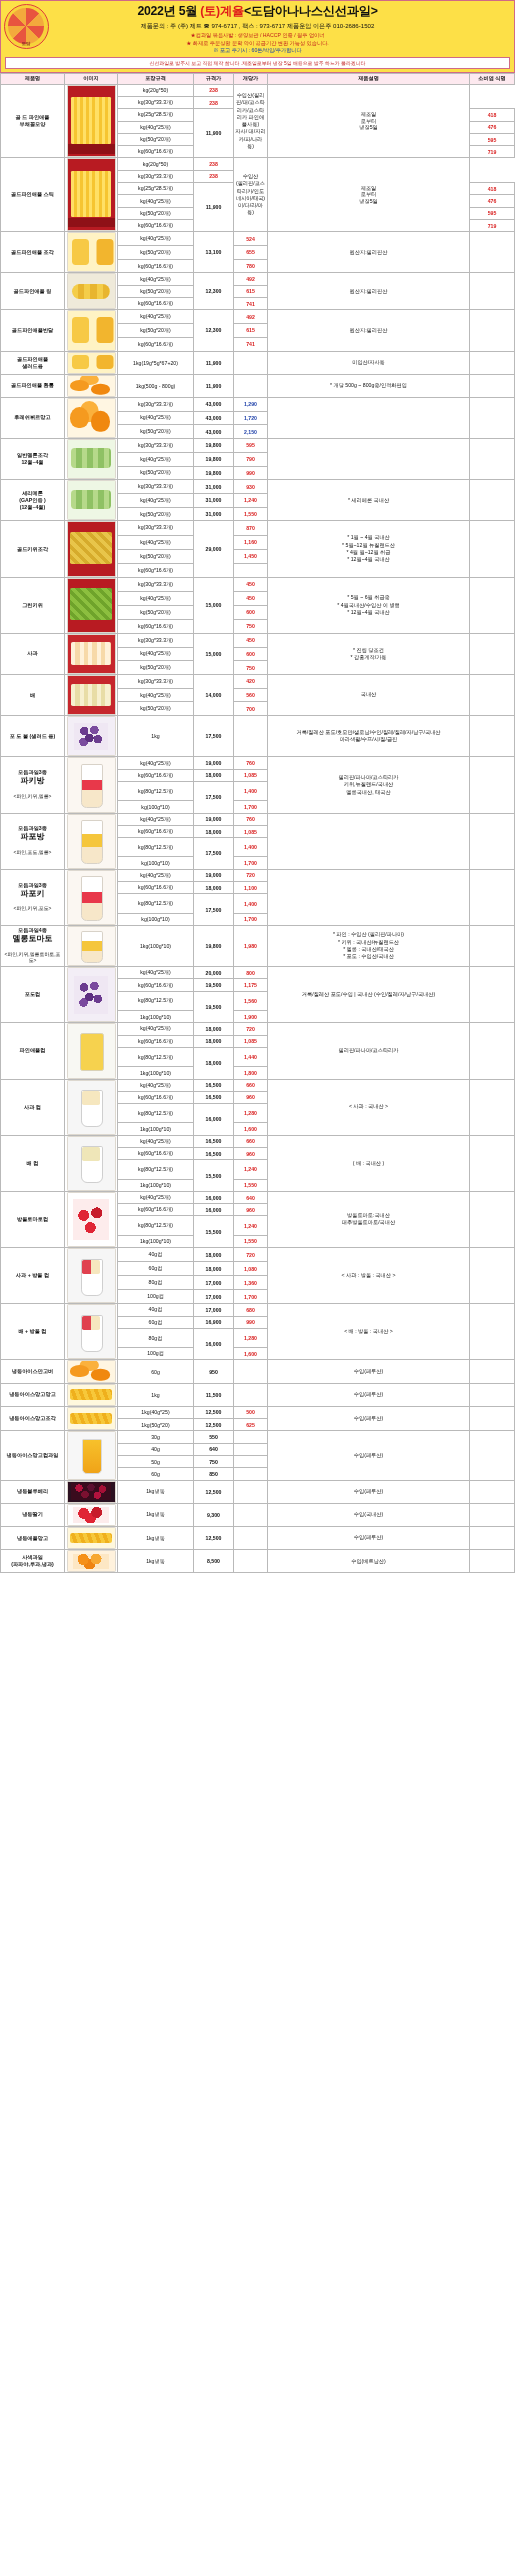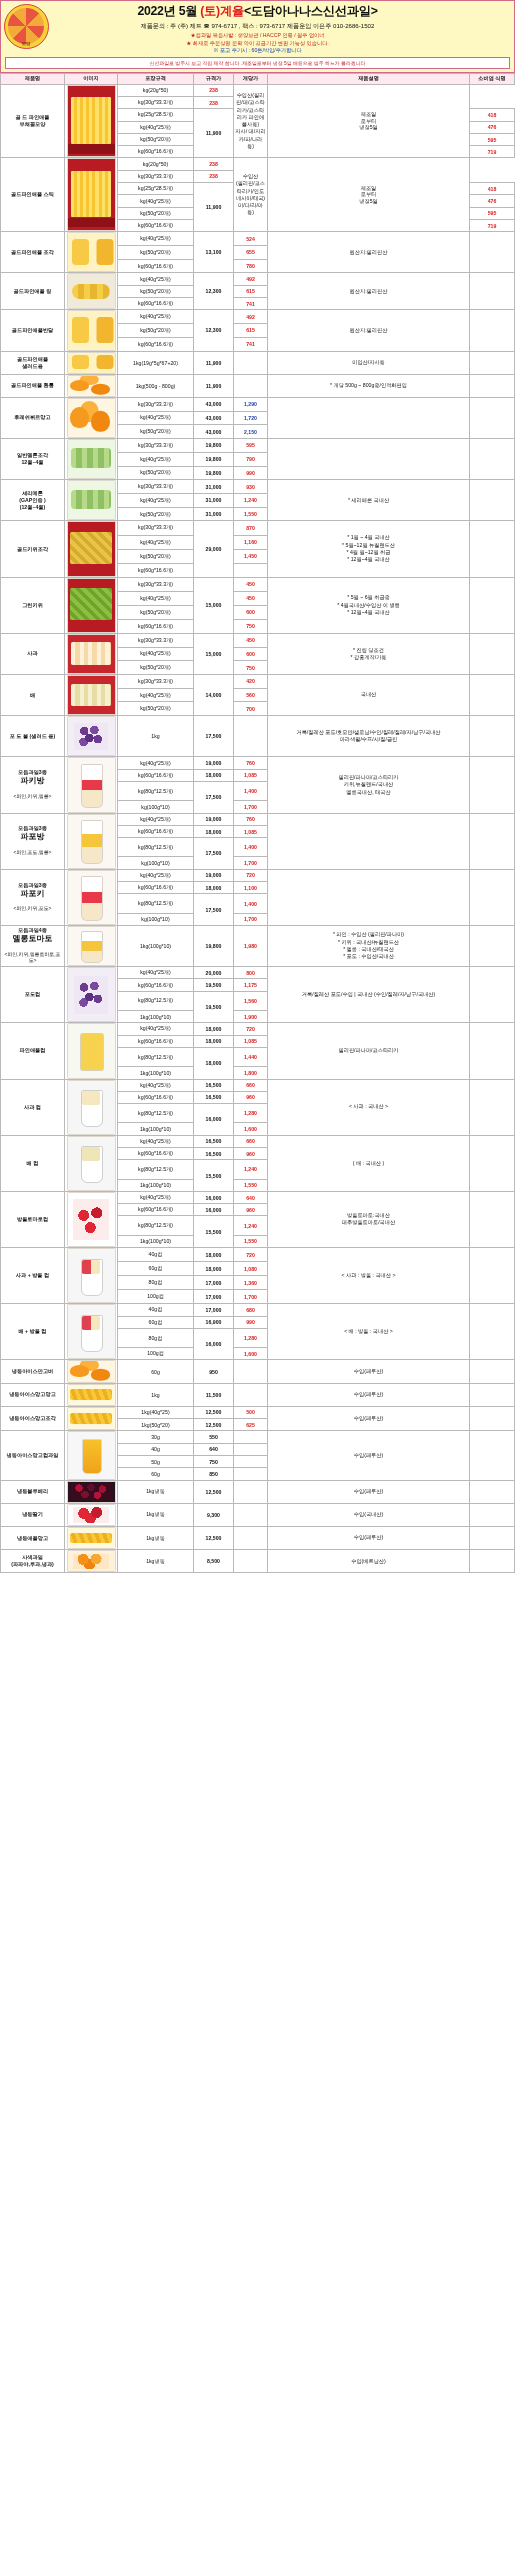--- a/index.html
+++ b/index.html
@@ -6,21 +6,21 @@
   body {
     margin: 0;
     background: #ffffff;
     font-family: "Liberation Sans", sans-serif;
     width: 515px;
   }
   .page { width: 515px; position: relative; }
 
   
   .header {
-    background: #fef9c3;
+    background: #fde047;
     border: 0.6px solid #d06a86;
     padding: 1.2px 0 2.5px 0;
     position: relative;
     min-height: 66px;
   }
   .logo {
     position: absolute;
     left: 2.5px; top: 2.5px;
     width: 45px; height: 45px;
     border-radius: 50%;

